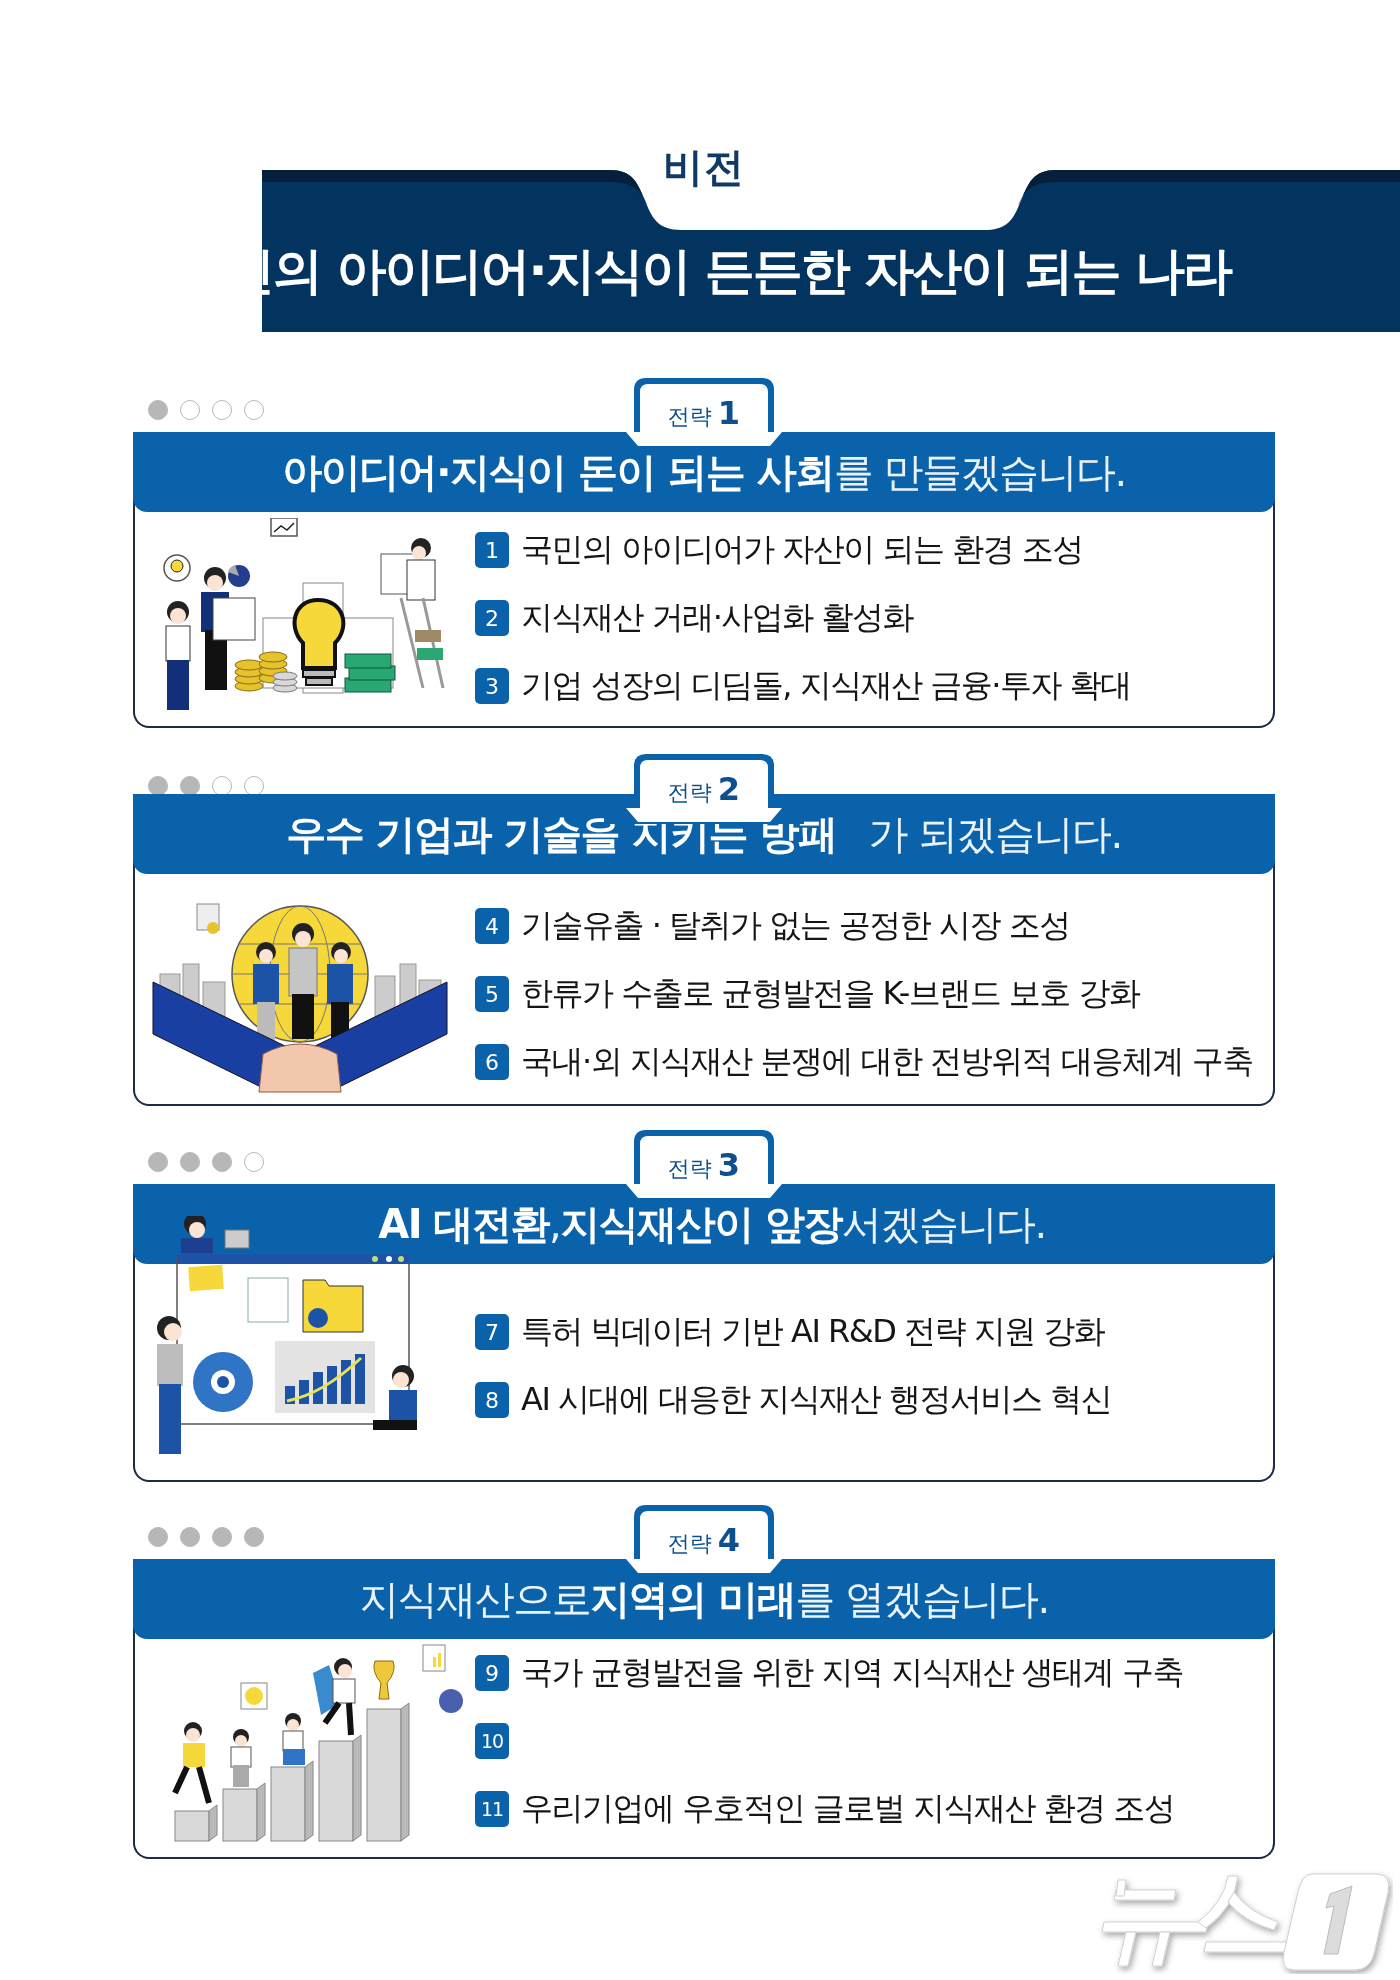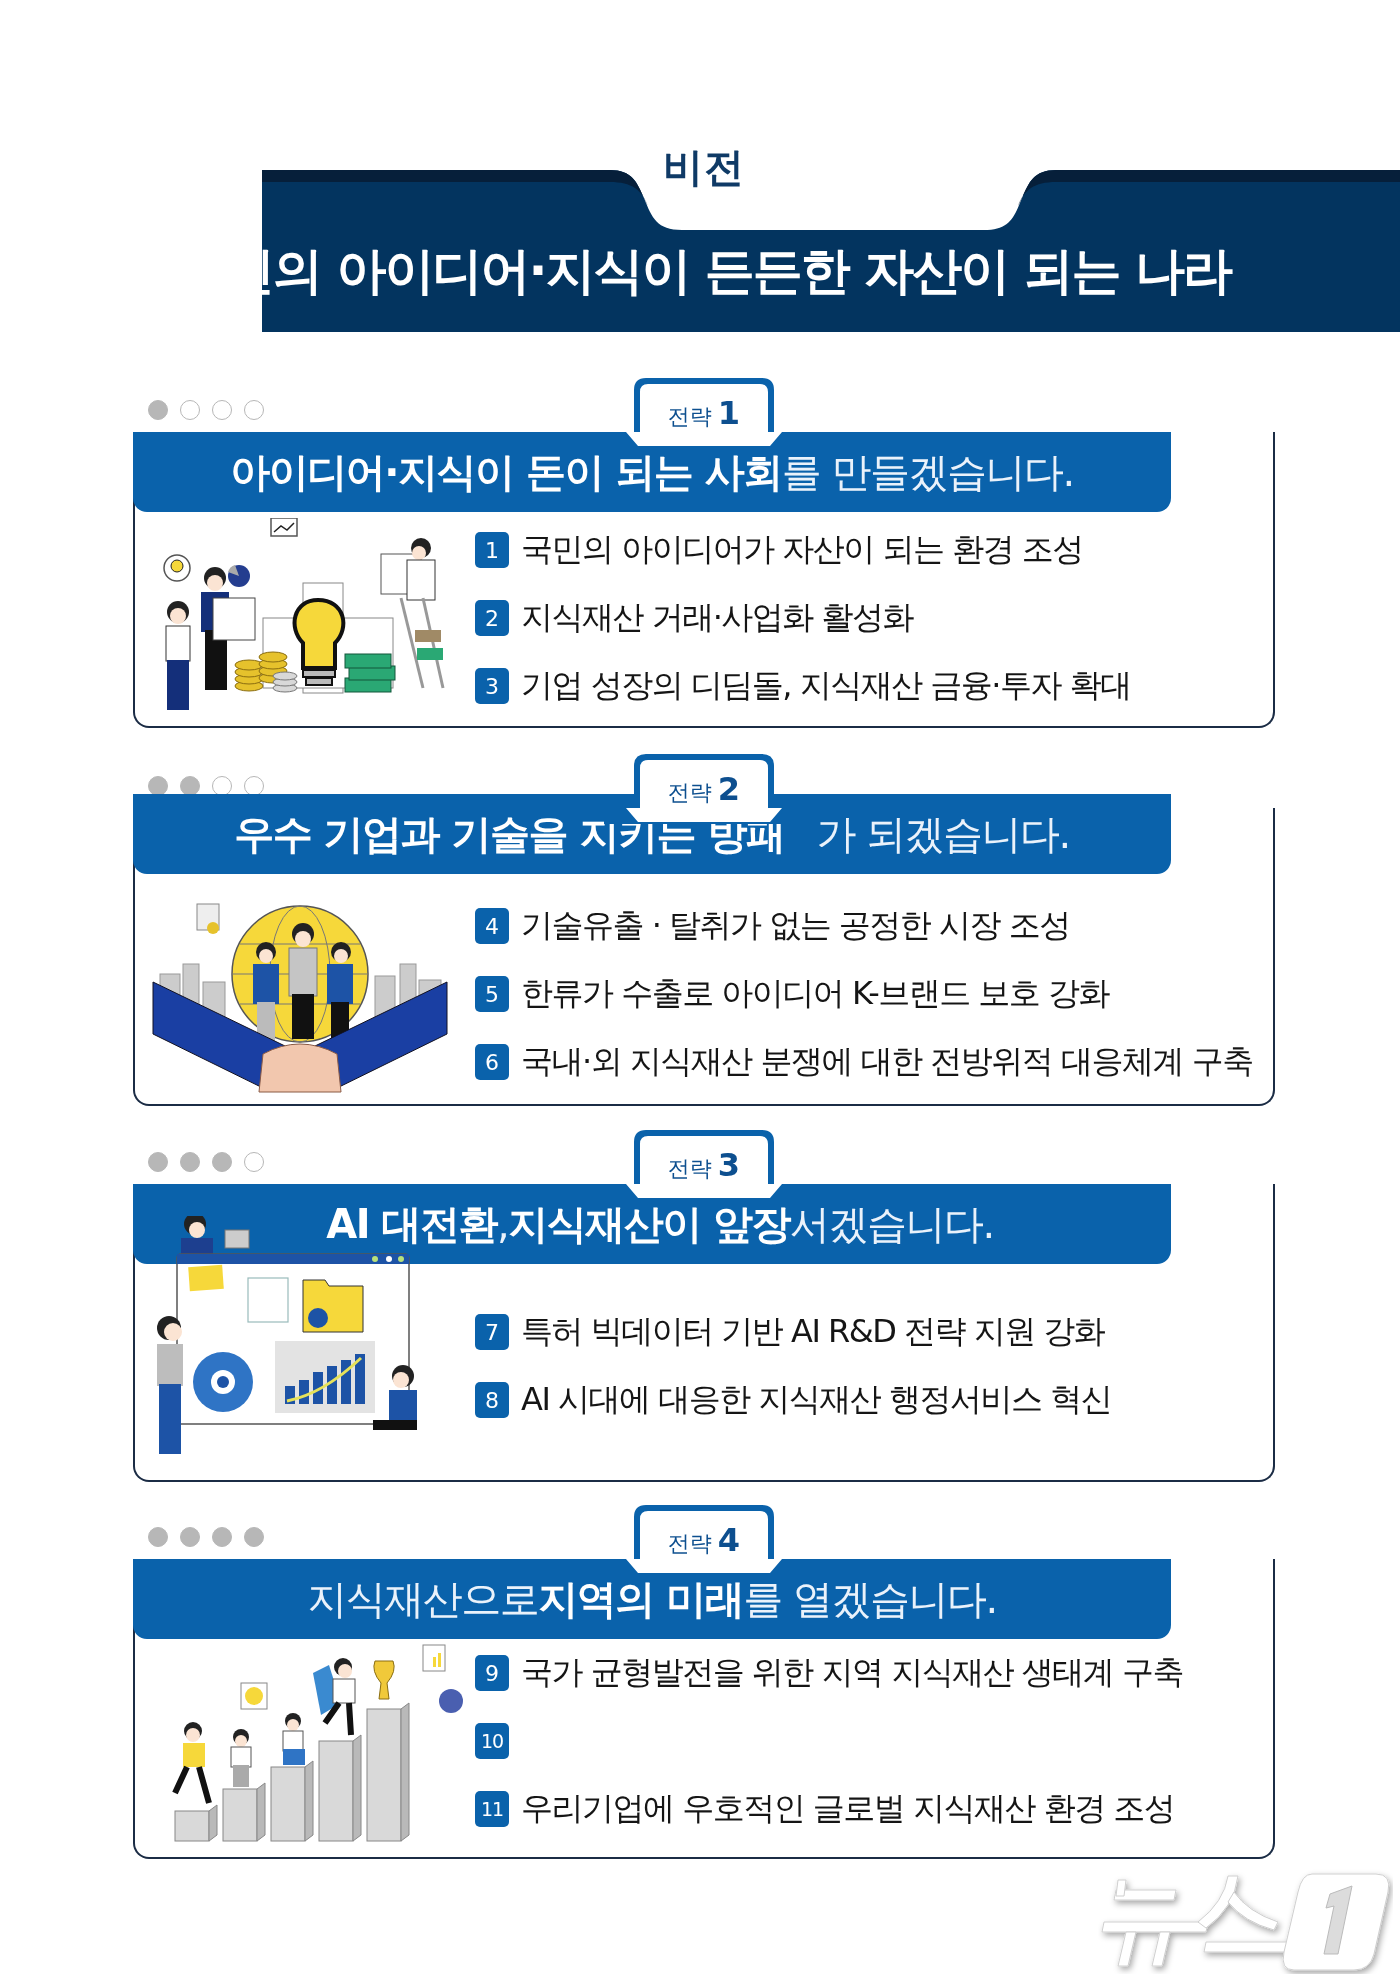--- a/index.html
+++ b/index.html
@@ -18,21 +18,21 @@
   .dot.on { background: #b7b7b7; }
 
   .badge-wrap { position: absolute; left: 471px; top: 0; width: 200px; height: 70px; }
   .badge-wrap svg { position: absolute; left: 0; top: 0; }
   .badge-text { position: absolute; left: 0; width: 200px; top: 16px; text-align: center; color: #0d4f8f; }
   .badge-text .kw { font-size: 22px; font-weight: normal; }
   .badge-text .num { font-size: 32px; font-weight: bold; margin-left: 6px; }
 
   .card { position: absolute; left: 0; width: 1142px; border: 2px solid #1b2c45; border-radius: 0 0 16px 16px;
     border-top: none; background: #fff; }
-  .header-bar { position: absolute; left: 0; width: 1038px; height: 80px; background: #0a62ab;
+  .header-bar { position: absolute; left: 0; width: 1142px; height: 80px; background: #0a62ab;
     border-radius: 0 0 14px 14px; display: flex; align-items: center; justify-content: center;
     color: #fff; font-size: 40px; letter-spacing: -1.5px; }
   .header-bar .b { font-weight: bold; }
   .header-bar .l { font-weight: normal; color: #eaf2fb; }
 
   .items { position: absolute; left: 342px; }
   .item { display: flex; align-items: center; height: 68px; }
   .num-box { width: 34px; height: 36px; background: #0a62ab; border-radius: 5px; color: #fff;
     font-size: 22px; display: flex; align-items: center; justify-content: center; margin-right: 12px; flex-shrink: 0; }
   .num-box.two { font-size: 19px; letter-spacing: -1px; }
@@ -192,21 +192,21 @@
     <path d="M302 88 L170 152 L190 195 L302 140 Z" fill="#1a3fa3" stroke="#112"></path>
     <path d="M118 160 Q155 140 192 160 L196 198 L114 198 Z" fill="#f2c7ae" stroke="#8a5a45"></path>
   </svg>
   <div class="items" style="top:138px;">
     <div class="item">
         <span class="num-box">4</span>
         <span class="item-text">기술유출 · 탈취가 없는 공정한 시장 조성</span>
       </div>
     <div class="item">
         <span class="num-box">5</span>
-        <span class="item-text">한류가 수출로 아이디어 K-브랜드 보호 강화</span>
+        <span class="item-text">한류가 수출로 균형발전을 K-브랜드 보호 강화</span>
       </div>
     <div class="item">
         <span class="num-box">6</span>
         <span class="item-text">국내·외 지식재산 분쟁에 대한 전방위적 대응체계 구축</span>
       </div>
   </div>
 </section>
 
 <section class="section" style="top:1130px;height:352px;">
   <div class="dots">

